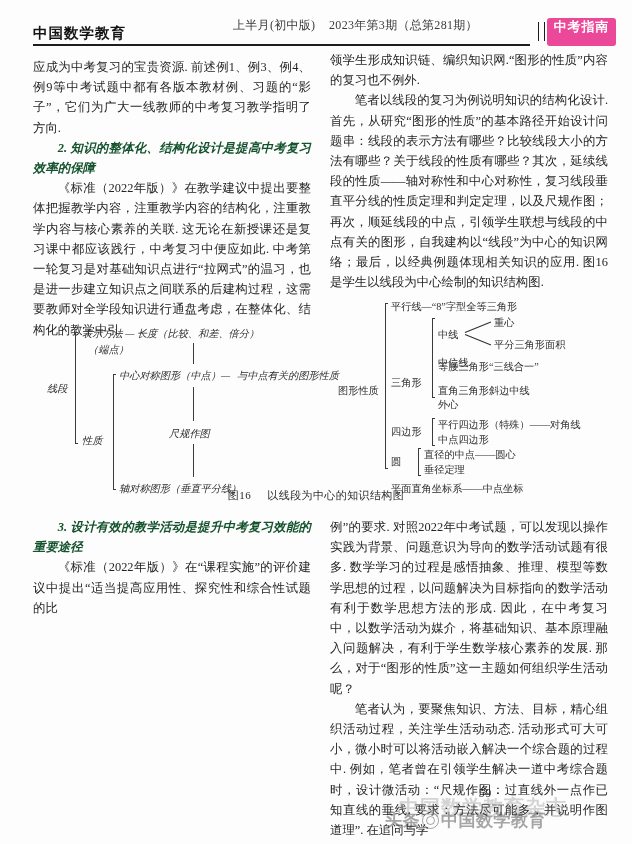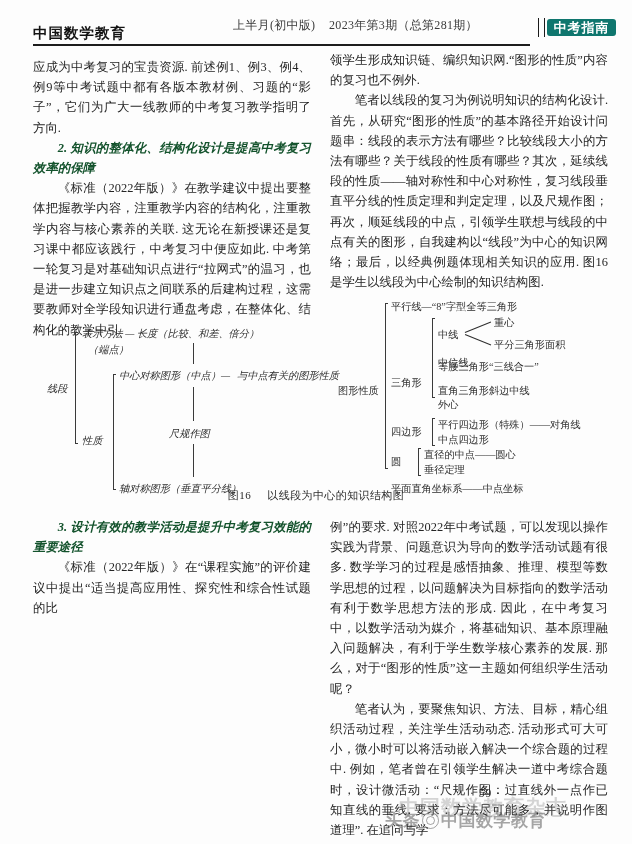--- a/index.html
+++ b/index.html
@@ -68,26 +68,26 @@
   }
   .badge-bars {
     display: inline-block;
     width: 5px;
     height: 19px;
     border-left: 1.6px solid #1b1b1b;
     border-right: 1.6px solid #1b1b1b;
     margin-right: 2px;
   }
   .badge-box {
-    background: #0f766e;
+    background: #ec4899;
     color: #ffffff;
     font-size: 13px;
     font-weight: bold;
     letter-spacing: .8px;
-    padding: 2px 7px 0 7px;
+    padding: 2px 7px 11px 7px;
     border-radius: 3px;
     white-space: nowrap;
     line-height: 1.15;
   }
 
   
   .col {
     position: absolute;
     width: 278px;
     font-size: 12.4px;

